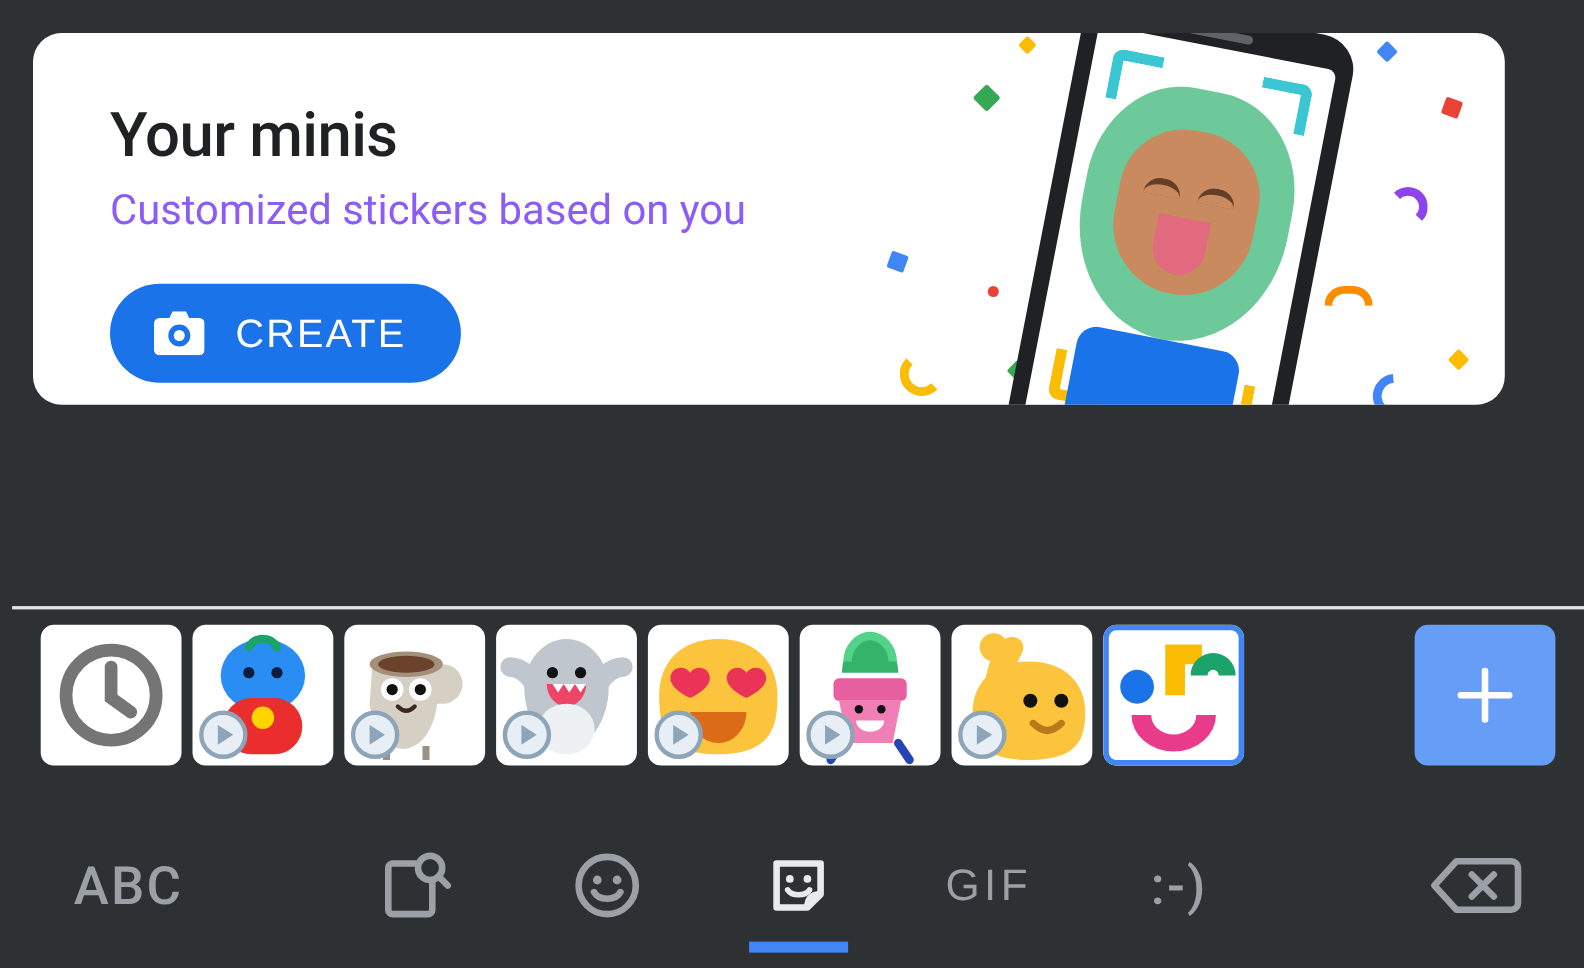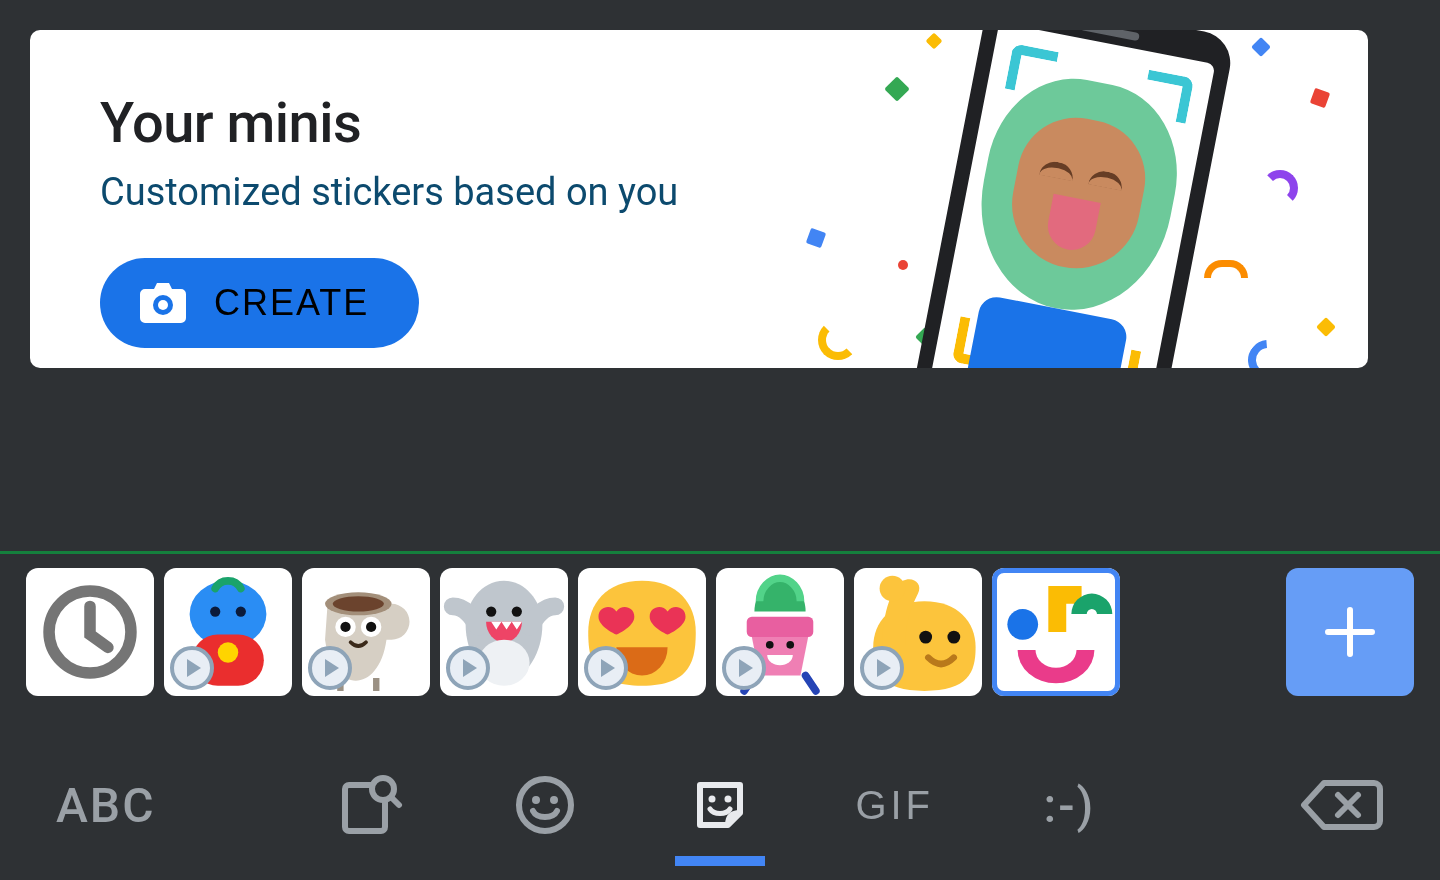--- a/index.html
+++ b/index.html
@@ -12,57 +12,57 @@
   }
 
   
   .card {
     position: absolute;
     top: 30px;
     left: 30px;
     width: 1338px;
     height: 338px;
     background: #fff;
-    border-radius: 10px;
+    border-radius: 26px;
     overflow: hidden;
   }
   .card-title {
     position: absolute;
     left: 70px;
     top: 60px;
     font-size: 56px;
     font-weight: 500;
     color: #202124;
     letter-spacing: -0.5px;
   }
   .card-subtitle {
     position: absolute;
     left: 70px;
     top: 140px;
     font-size: 38px;
     font-weight: 400;
-    color: #0c4a6e;
+    color: #8b5cf6;
   }
   .create-btn {
     position: absolute;
     left: 70px;
     top: 228px;
     height: 90px;
     padding: 0 50px 0 40px;
     border: none;
     border-radius: 45px;
     background: #1a73e8;
     display: flex;
     align-items: center;
     gap: 28px;
     cursor: pointer;
   }
   .create-btn .cam-icon svg { display: block; }
   .create-btn .label {
-    color: #000000;
+    color: #ffffff;
     font-size: 36px;
     font-weight: 500;
     letter-spacing: 2px;
   }
 
   
   .illus {
     position: absolute;
     right: 30px;
     top: -20px;
@@ -162,26 +162,26 @@
   .corner.bl { bottom: 18px; left: 18px; border-color: #fbbc04; border-right: none; border-top: none; border-radius: 0 0 0 10px; }
   .corner.br { bottom: 18px; right: 18px; border-color: #fbbc04; border-left: none; border-top: none; border-radius: 0 0 10px 0; }
   .conf {
     position: absolute;
     border-radius: 2px;
   }
 
   
   .kbd {
     position: absolute;
-    left: 0;
+    left: 11px;
     right: 0;
     bottom: 0;
     height: 329px;
     background: #2e3134;
-    border-top: 3px solid #15803d;
+    border-top: 3px solid #e5e5e5;
   }
 
   
   .pack-row {
     position: absolute;
     top: 14px;
     left: 26px;
     right: 26px;
     height: 128px;
     display: flex;

